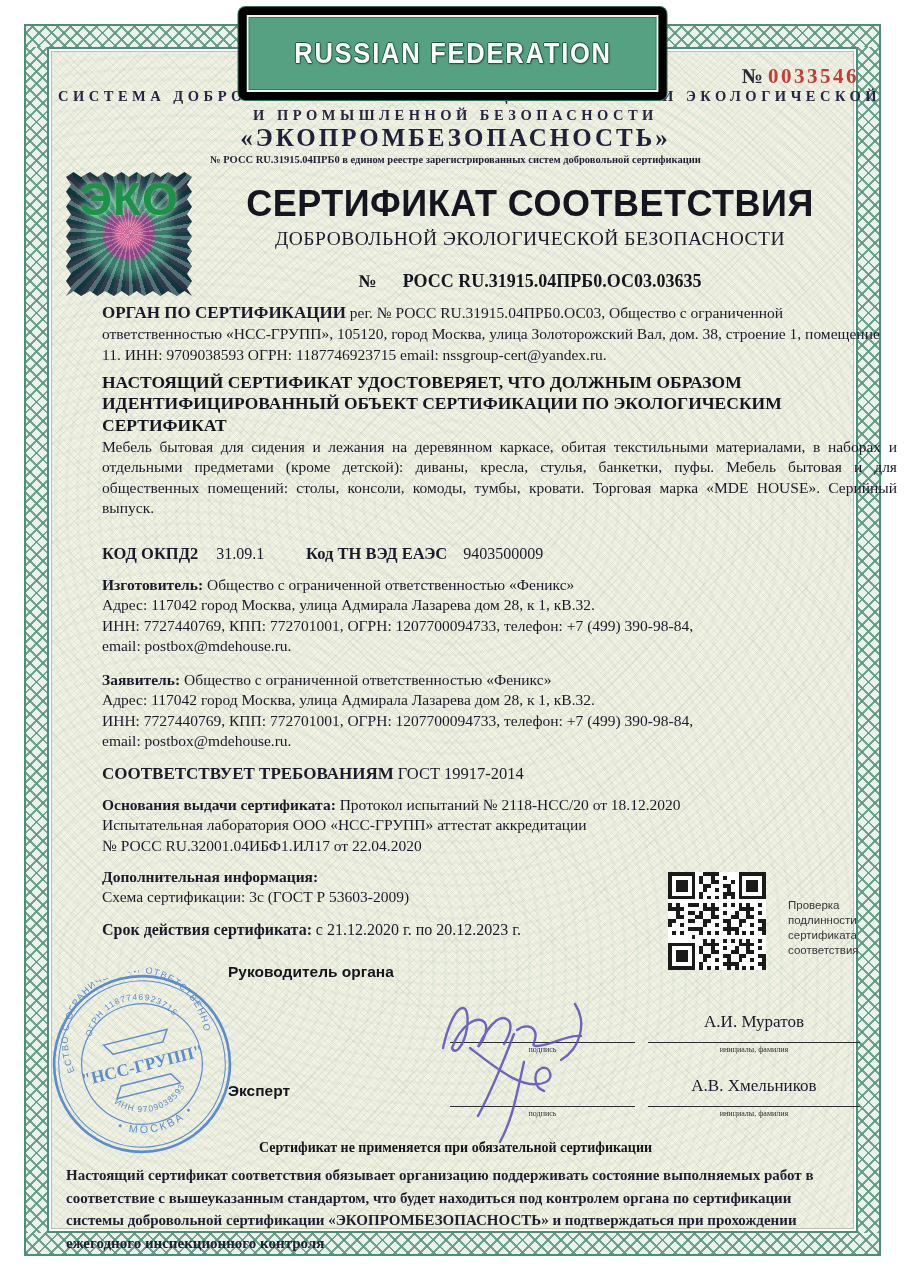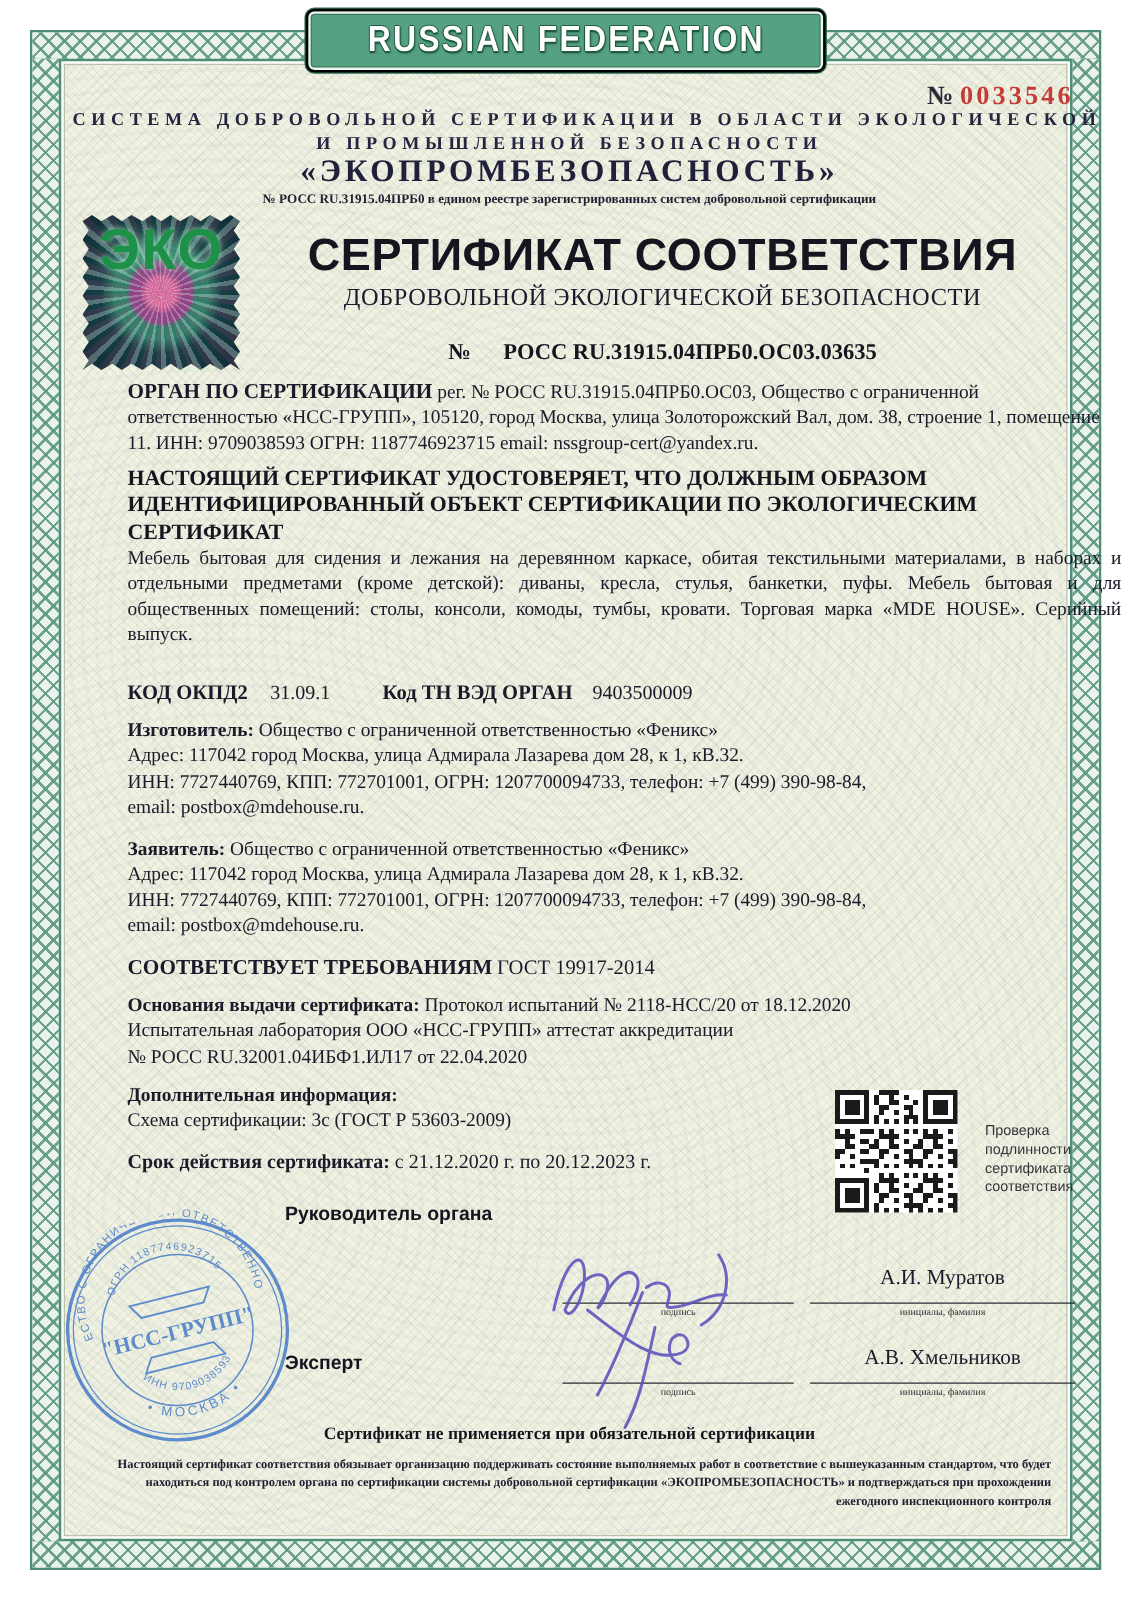--- a/index.html
+++ b/index.html
@@ -18,23 +18,23 @@
   .paper{position:absolute;left:25px;top:25px;right:25px;bottom:25px;
       background-color:#f1f2e3;
       background-image:
         repeating-radial-gradient(circle at 50% 38%, rgba(110,150,185,.055) 0 3px, rgba(0,0,0,0) 3px 11px),
         repeating-radial-gradient(circle at 16% 78%, rgba(100,155,130,.05) 0 3px, rgba(0,0,0,0) 3px 12px),
         repeating-linear-gradient(45deg, rgba(120,130,90,.10) 0 .8px, rgba(0,0,0,0) .8px 5px),
         repeating-linear-gradient(-45deg, rgba(120,130,90,.10) 0 .8px, rgba(0,0,0,0) .8px 5px);
       border:1px solid #b9c2a8;}
   
   .banner{position:absolute;top:7px;left:50%;transform:translateX(-50%);z-index:6;
-      background:#57a183;border:2px solid #000000;border-radius:7px;
+      background:#57a183;border:8px solid #000000;border-radius:7px;
       box-shadow:inset 0 0 0 2px #ecf5ef, inset 0 0 0 3px #3c7a60, 0 0 0 1px #2f6e54;
-      padding:7px 26px;}
+      padding:22px 26px;}
   .banner span{display:inline-block;transform:scaleX(.88);font-family:"Liberation Sans",sans-serif;
       font-weight:bold;font-size:29px;letter-spacing:2px;color:#ffffff;white-space:nowrap;
       text-shadow:-1px 0 0 #1e5a42,1px 0 0 #1e5a42,0 -1px 0 #1e5a42,0 1px 0 #1e5a42,1px 1px 2px #1e5a42;}
   
   .serial{position:absolute;top:64px;right:46px;z-index:5;font-size:21px;font-weight:bold;}
   .serial .pre{color:#2a2a38;}
   .serial .num{color:#c53b35;letter-spacing:2.5px;}
   
   .sysline{position:absolute;left:58px;width:795px;text-align:center;font-weight:bold;
       color:#252540;font-size:14.5px;letter-spacing:4.5px;white-space:nowrap;}
@@ -80,22 +80,22 @@
   
   .role{position:absolute;left:228px;font-family:"Liberation Sans",sans-serif;
       font-weight:bold;font-size:15.5px;color:#15151f;}
   .sig-line{position:absolute;border-top:1.3px solid #2c2c34;}
   .under-cap{position:absolute;text-align:center;font-size:8px;color:#2c2c34;}
   .sig-name{position:absolute;text-align:center;font-size:17px;color:#1a1a2a;}
   .sig-svg{position:absolute;z-index:4;}
   
   .note-mand{position:absolute;top:1140px;left:58px;width:795px;text-align:center;
       font-weight:bold;font-size:14px;color:#15151f;}
-  .note-oblig{position:absolute;top:1164px;left:66px;width:775px;text-align:right;
-      font-weight:bold;font-size:10px;line-height:1.5;color:#1f1f30;}
+  .note-oblig{position:absolute;top:1164px;left:66px;width:775px;text-align:left;
+      font-weight:bold;font-size:15px;line-height:1.5;color:#1f1f30;}
   .imprint{position:absolute;top:1226px;left:50%;transform:translateX(-50%);z-index:6;
       background:#fdfdfa;border:1px solid #c8d4c4;padding:2px 10px;white-space:nowrap;
       font-family:"Liberation Sans",sans-serif;font-size:7.6px;color:#5a7467;}
 </style>
 </head>
 <body>
 
 <div class="page">
 
   <div class="frame">
@@ -139,21 +139,21 @@
     <div>НАСТОЯЩИЙ СЕРТИФИКАТ УДОСТОВЕРЯЕТ, ЧТО ДОЛЖНЫМ ОБРАЗОМ</div>
     <div>ИДЕНТИФИЦИРОВАННЫЙ ОБЪЕКТ СЕРТИФИКАЦИИ ПО ЭКОЛОГИЧЕСКИМ</div>
     <div>СЕРТИФИКАТ</div>
   </div>
 
   <div class="sec just" style="top:437px;">Мебель бытовая для сидения и лежания на деревянном каркасе, обитая текстильными материалами, в наборах и отдельными предметами (кроме детской): диваны, кресла, стулья, банкетки, пуфы. Мебель бытовая и для общественных помещений: столы, консоли, комоды, тумбы, кровати. Торговая марка «MDE HOUSE». Серийный выпуск.</div>
 
   <div class="sec codes" style="top:543px;">
     <span class="lbl">КОД ОКПД2</span>
     <span class="val" style="margin-left:14px;">31.09.1</span>
-    <span class="lbl" style="margin-left:38px;">Код ТН ВЭД  ОРГАН</span>
+    <span class="lbl" style="margin-left:38px;">Код ТН ВЭД  ЕАЭС</span>
     <span class="val" style="margin-left:12px;">9403500009</span>
   </div>
 
   <div class="sec" style="top:575px;">
     <div><span class="h2">Изготовитель:</span> <span>Общество с ограниченной ответственностью «Феникс»</span></div>
     <div>Адрес: 117042 город Москва, улица Адмирала Лазарева дом 28, к 1, кВ.32.</div>
     <div>ИНН: 7727440769, КПП: 772701001, ОГРН: 1207700094733, телефон: +7 (499) 390-98-84,</div>
     <div>email: postbox@mdehouse.ru.</div>
   </div>
 

